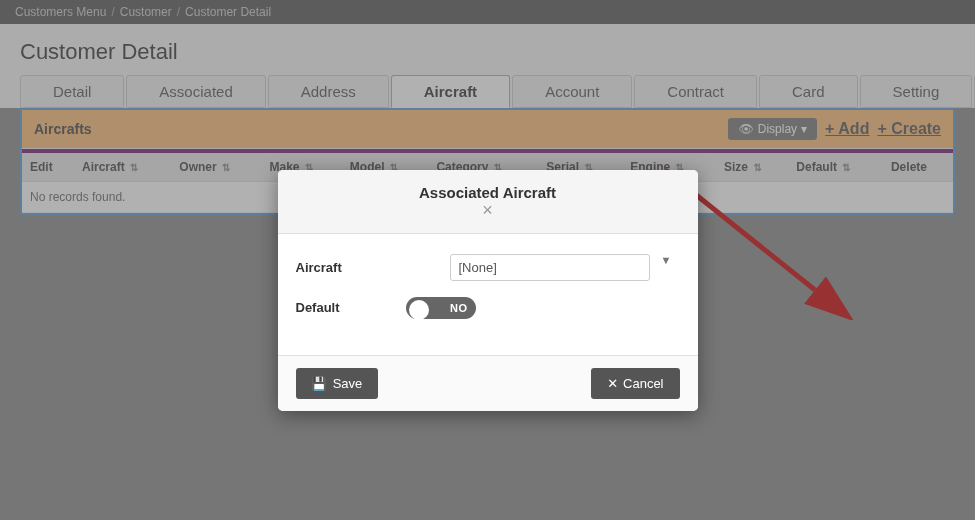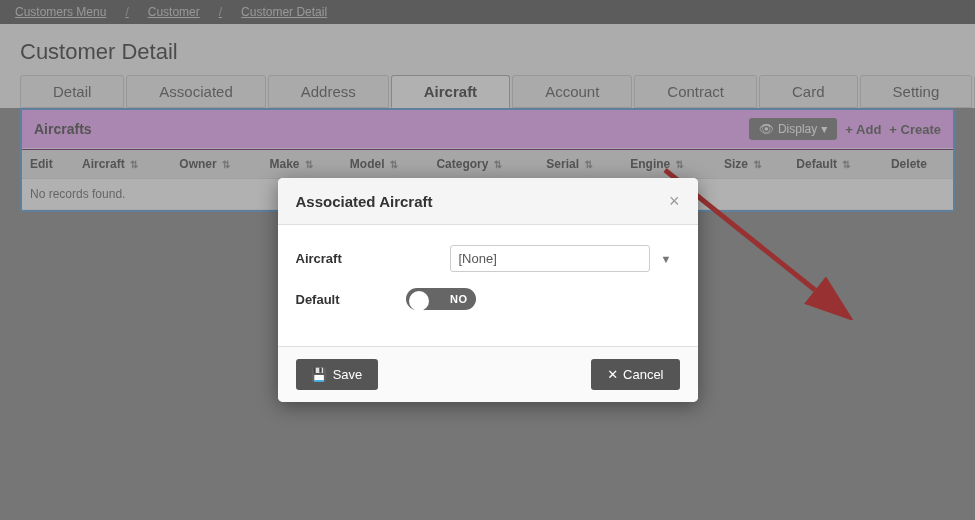--- a/index.html
+++ b/index.html
@@ -22,22 +22,21 @@
     }
 
     
     .breadcrumb {
       background: #555;
       color: #ccc;
       padding: 5px 15px;
       font-size: 12px;
       display: flex;
       align-items: center;
-      gap: 19px;
-      text-decoration: underline;
+      gap: 5px;
     }
     .breadcrumb a {
       color: #ccc;
       text-decoration: none;
     }
     .breadcrumb .separator {
       color: #aaa;
     }
 
     
@@ -84,21 +83,21 @@
     
     .panel {
       margin: 0 20px;
       border: 2px solid #5b9bd5;
       background: #fff;
       border-radius: 0 3px 3px 3px;
     }
 
     .panel-header {
       padding: 8px 12px;
-      background: #f0abfc;
+      background: #fdba74;
       display: flex;
       align-items: center;
       justify-content: space-between;
       border-bottom: 1px solid #eee;
     }
 
     .panel-title {
       font-size: 14px;
       color: #444;
       font-weight: bold;
@@ -121,33 +120,34 @@
       display: flex;
       align-items: center;
       gap: 4px;
     }
 
     .btn-add, .btn-create {
       color: #555;
       background: none;
       border: none;
       cursor: pointer;
-      font-size: 13px;
-      font-weight: bold;
+      font-size: 16px;
+      font-weight: bold;
+      text-decoration: underline;
     }
 
     
     .data-table {
       width: 100%;
       border-collapse: collapse;
       font-size: 12px;
     }
     .data-table thead tr {
       background: #e8e8e8;
-      border-top: 1px solid #701a75;
+      border-top: 4px solid #701a75;
       border-bottom: 1px solid #ddd;
     }
     .data-table th {
       padding: 7px 8px;
       text-align: left;
       color: #444;
       font-weight: bold;
       white-space: nowrap;
       font-size: 12px;
     }
@@ -199,20 +199,21 @@
     }
 
     .modal-header {
       padding: 14px 18px;
       border-bottom: 1px solid #e0e0e0;
       display: flex;
       align-items: center;
       justify-content: space-between;
       background: #f5f5f5;
       border-radius: 5px 5px 0 0;
+      flex-direction: column;
     }
 
     .modal-title {
       font-size: 15px;
       color: #333;
       font-weight: bold;
     }
 
     .modal-close {
       color: #999;
@@ -242,21 +243,21 @@
       flex-shrink: 0;
     }
 
     .form-control {
       flex: 1;
     }
 
     .select-wrapper {
       position: relative;
       display: flex;
-      align-items: center;
+      align-items: flex-start;
       padding-left: 44px;
     }
     .select-wrapper select {
       width: 200px;
       padding: 5px 24px 5px 8px;
       border: 1px solid #ccc;
       border-radius: 3px;
       font-size: 13px;
       appearance: none;
       background: #fff;

